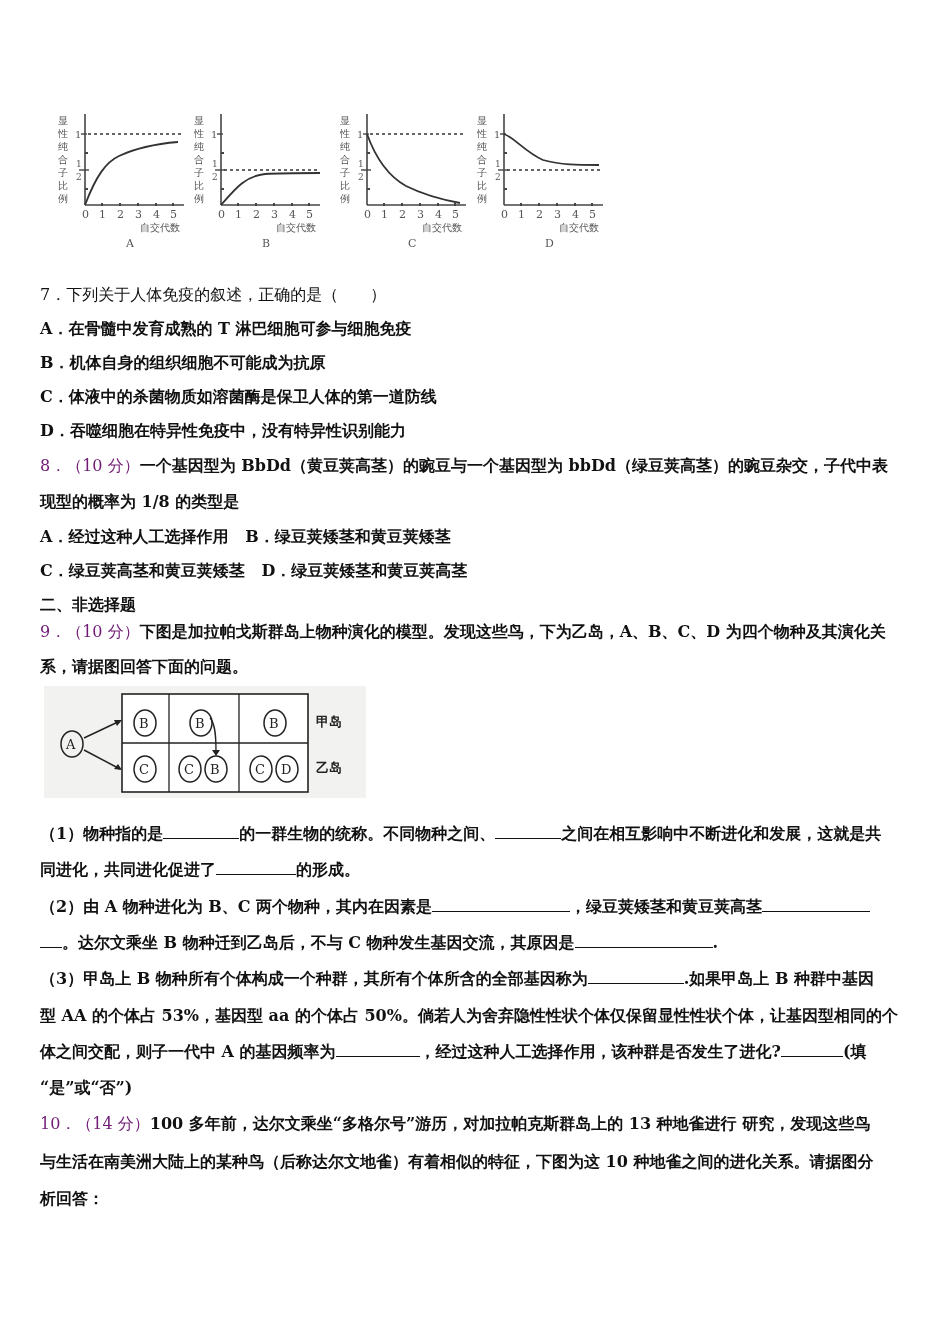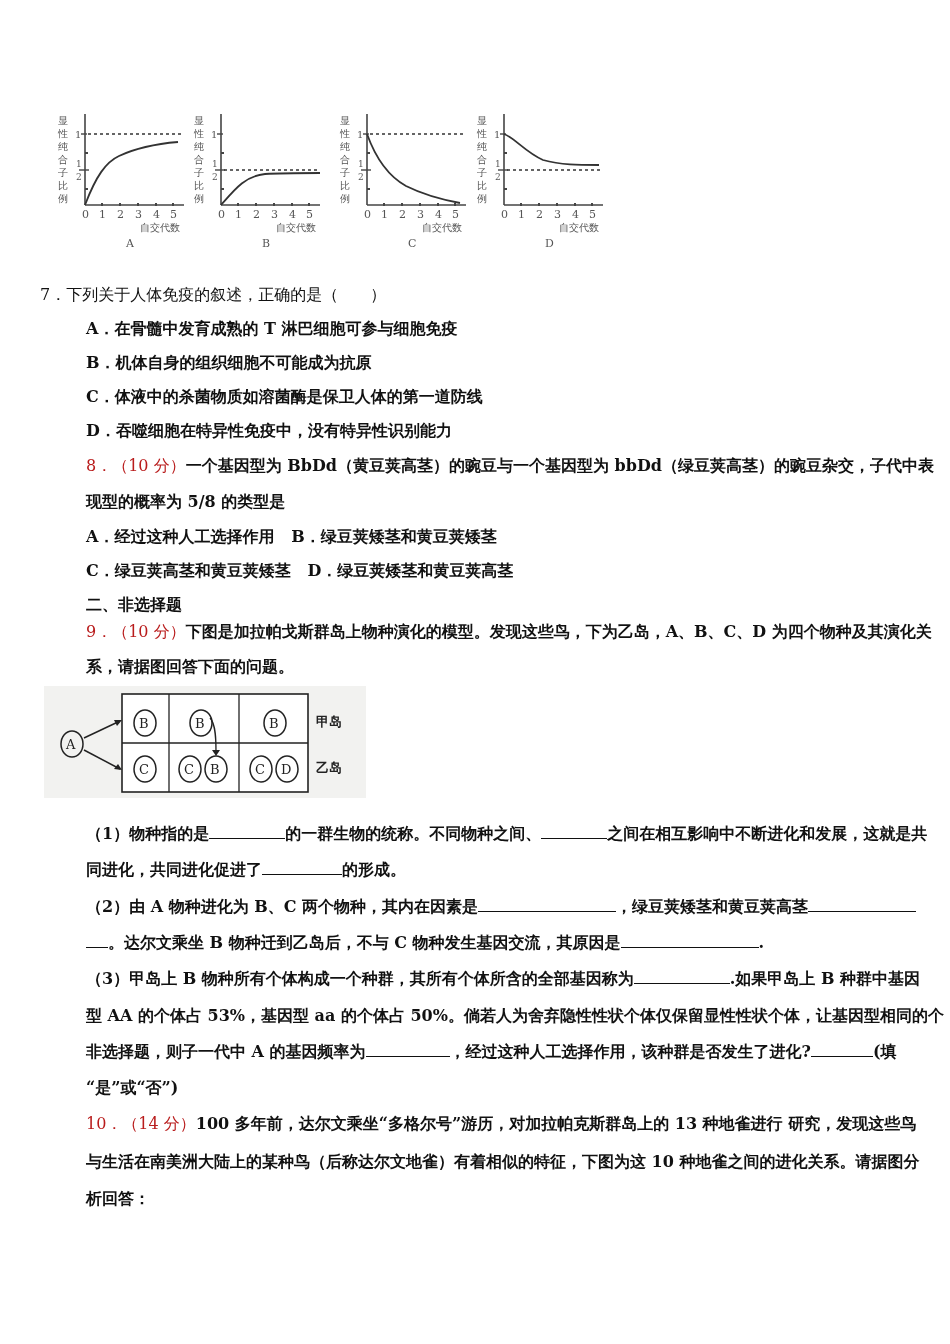--- a/index.html
+++ b/index.html
@@ -1,20 +1,20 @@
 <!DOCTYPE html>
 <html><head>
 <meta charset="utf-8">
 <style>
   html, body { margin:0; padding:0; background:#ffffff; }
   body { width:950px; height:1344px; position:relative; overflow:hidden;
          font-family:"DejaVu Serif", "Liberation Serif", serif; color:#111; }
   .line { position:absolute; left:40px; font-size:16px; line-height:20px; white-space:nowrap; }
-  .b { font-weight:bold;margin-left:46px; }
-  .num { font-weight:normal; color:#b91c1c; }
+  .b { font-weight:bold; }
+  .num { font-weight:normal; color:#701a75; }
   .blank { display:inline-block; border-bottom:1.5px solid #111; height:14px; vertical-align:baseline; }
   .graphs { position:absolute; left:44px; top:104px; width:572px; height:146px; }
   .graphs svg text { font-family:"DejaVu Serif", serif; fill:#555; }
   .evo { position:absolute; left:44px; top:686px; width:322px; height:112px; background:#f2f2f0; }
   .evo svg text { font-family:"DejaVu Serif", serif; fill:#222; }
 </style>
 </head>
 <body>
 
 <div class="graphs">
@@ -96,21 +96,21 @@
   </svg>
 </div>
 
 <div class="line" style="top:285px;">7．下列关于人体免疫的叙述，正确的是（　　）</div>
 <div class="line b" style="top:319px;"><span>A．</span><span>在骨髓中发育成熟的 T 淋巴细胞可参与细胞免疫</span></div>
 <div class="line b" style="top:353px;"><span>B．</span><span>机体自身的组织细胞不可能成为抗原</span></div>
 <div class="line b" style="top:387px;"><span>C．</span><span>体液中的杀菌物质如溶菌酶是保卫人体的第一道防线</span></div>
 <div class="line b" style="top:421px;"><span>D．</span><span>吞噬细胞在特异性免疫中，没有特异性识别能力</span></div>
 
 <div class="line b" style="top:456px;"><span class="num">8．（10 分）</span><span>一个基因型为 BbDd（黄豆荚高茎）的豌豆与一个基因型为 bbDd（绿豆荚高茎）的豌豆杂交，子代中表</span></div>
-<div class="line b" style="top:492px;">现型的概率为 5/8 的类型是</div>
+<div class="line b" style="top:492px;">现型的概率为 1/8 的类型是</div>
 <div class="line b" style="top:527px;"><span>A．</span><span>经过这种人工选择作用</span>&nbsp;&nbsp;&nbsp;<span>B．</span><span>绿豆荚矮茎和黄豆荚矮茎</span></div>
 <div class="line b" style="top:561px;"><span>C．</span><span>绿豆荚高茎和黄豆荚矮茎</span>&nbsp;&nbsp;&nbsp;<span>D．</span><span>绿豆荚矮茎和黄豆荚高茎</span></div>
 
 <div class="line b" style="top:595px;">二、非选择题</div>
 
 <div class="line b" style="top:622px;"><span class="num">9．（10 分）</span><span>下图是加拉帕戈斯群岛上物种演化的模型。发现这些鸟，下为乙岛，A、B、C、D 为四个物种及其演化关</span></div>
 <div class="line b" style="top:657px;">系，请据图回答下面的问题。</div>
 
 <div class="evo">
   <svg width="322" height="112" viewBox="0 0 322 112">
@@ -152,18 +152,18 @@
     <text x="272" y="86" font-size="13" font-weight="bold">乙岛</text>
   </svg>
 </div>
 
 <div class="line b" style="top:824px;"><span>（1）物种指的是</span><span class="blank" style="width:76px;"></span><span>的一群生物的统称。不同物种之间、</span><span class="blank" style="width:66px;"></span><span>之间在相互影响中不断进化和发展，这就是共</span></div>
 <div class="line b" style="top:860px;"><span>同进化，共同进化促进了</span><span class="blank" style="width:80px;"></span><span>的形成。</span></div>
 <div class="line b" style="top:897px;"><span>（2）由 A 物种进化为 B、C 两个物种，其内在因素是</span><span class="blank" style="width:138px;"></span><span>，绿豆荚矮茎和黄豆荚高茎</span><span class="blank" style="width:108px;"></span></div>
 <div class="line b" style="top:933px;"><span class="blank" style="width:22px;"></span><span>。达尔文乘坐 B 物种迁到乙岛后，不与 C 物种发生基因交流，其原因是</span><span class="blank" style="width:138px;"></span><span>.</span></div>
 <div class="line b" style="top:969px;"><span>（3）甲岛上 B 物种所有个体构成一个种群，其所有个体所含的全部基因称为</span><span class="blank" style="width:96px;"></span><span>.如果甲岛上 B 种群中基因</span></div>
 <div class="line b" style="top:1006px;">型 AA 的个体占 53%，基因型 aa 的个体占 50%。倘若人为舍弃隐性性状个体仅保留显性性状个体，让基因型相同的个</div>
-<div class="line b" style="top:1042px;"><span>非选择题，则子一代中 A 的基因频率为</span><span class="blank" style="width:84px;"></span><span>，经过这种人工选择作用，该种群是否发生了进化?</span><span class="blank" style="width:62px;"></span><span>(填</span></div>
+<div class="line b" style="top:1042px;"><span>体之间交配，则子一代中 A 的基因频率为</span><span class="blank" style="width:84px;"></span><span>，经过这种人工选择作用，该种群是否发生了进化?</span><span class="blank" style="width:62px;"></span><span>(填</span></div>
 <div class="line b" style="top:1078px;">“是”或“否”)</div>
 
 <div class="line b" style="top:1114px;"><span class="num">10．（14 分）</span><span>100 多年前，达尔文乘坐“多格尔号”游历，对加拉帕克斯群岛上的 13 种地雀进行 研究，发现这些鸟</span></div>
 <div class="line b" style="top:1152px;">与生活在南美洲大陆上的某种鸟（后称达尔文地雀）有着相似的特征，下图为这 10 种地雀之间的进化关系。请据图分</div>
 <div class="line b" style="top:1189px;text-align:right;">析回答：</div>
 
 </body></html>

